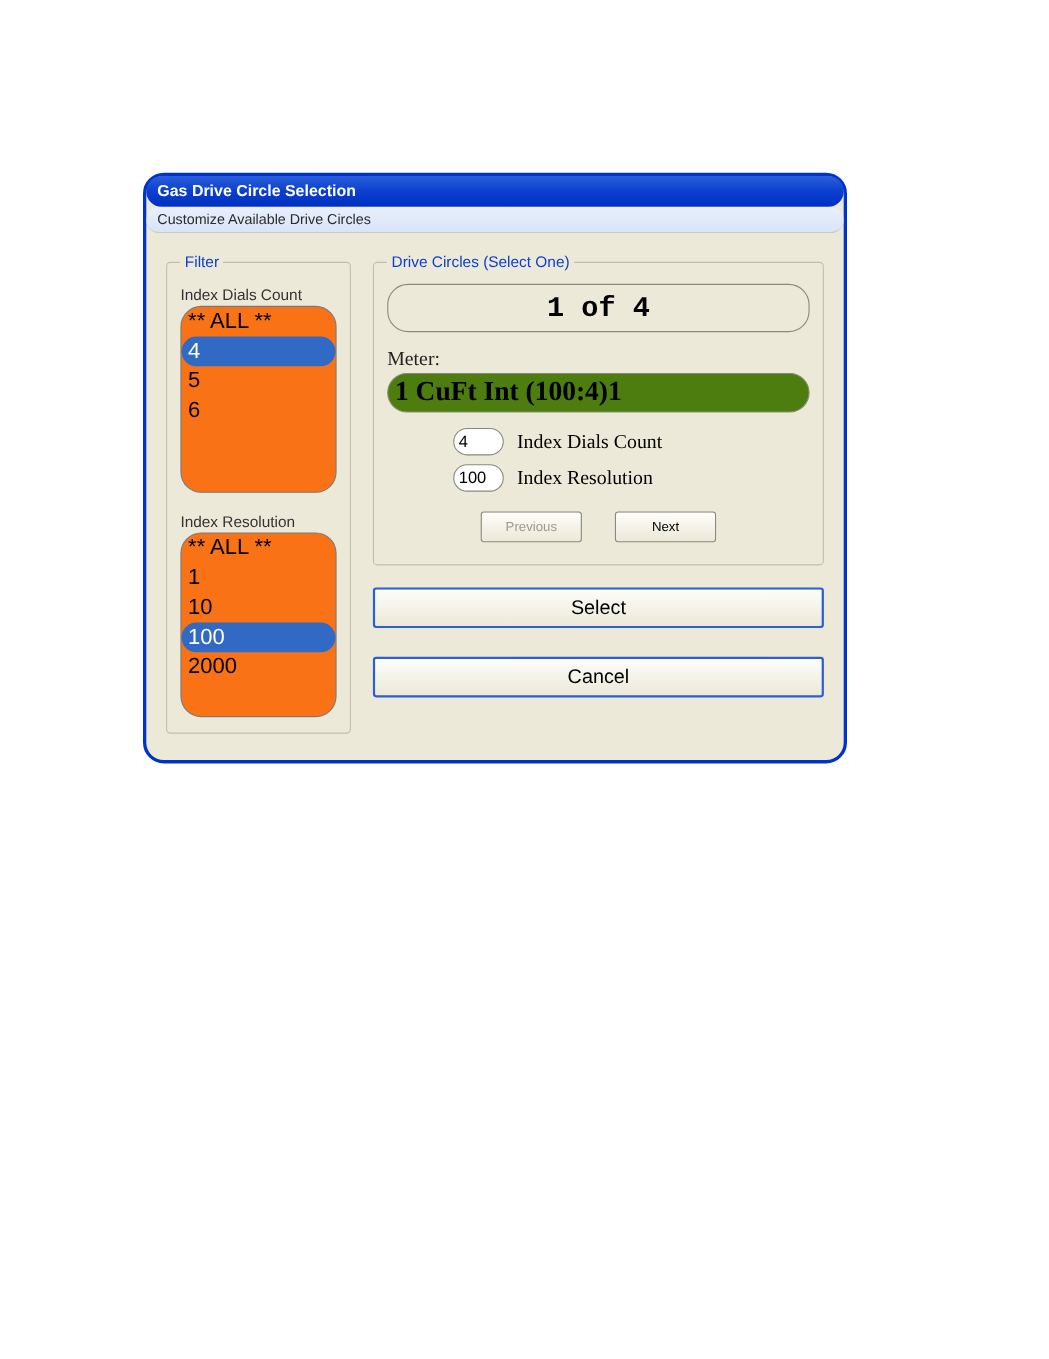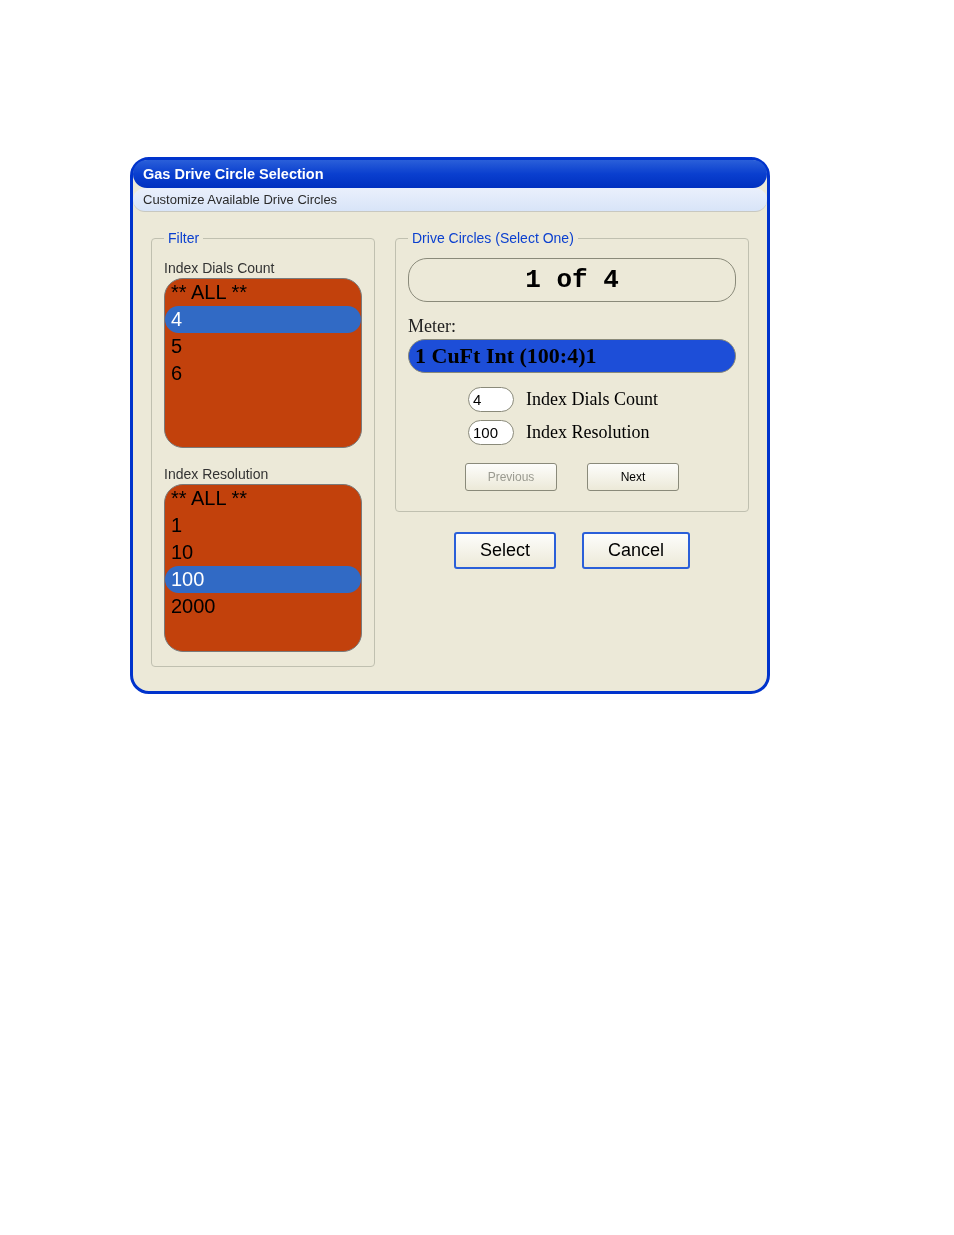--- a/index.html
+++ b/index.html
@@ -43,29 +43,29 @@
     border-radius: 4px;
     padding: 8px 12px 14px 12px;
     margin: 0;
   }
   fieldset > legend {
     color: #0a3fcf;
     font-size: 14px;
     padding: 0 4px;
   }
   .filter {
-    width: 224px;
+    width: 168px;
   }
   .filter-label {
     font-size: 14px;
     color: #333;
     margin: 6px 0 2px 0;
   }
   .listbox {
-    background: #c2410c;
+    background: #f97316;
     border: 1px solid #7a7a7a;
     font-size: 20px;
     font-family: Arial, sans-serif;
     line-height: 1.25;
     height: auto;
   }
   .listbox.dials { height: 170px; }
   .listbox.res { height: 168px; }
   .listbox .item {
     padding: 1px 6px;
@@ -94,23 +94,23 @@
     margin: 4px 0 14px 0;
   }
   .meter-label {
     font-family: "Times New Roman", serif;
     font-size: 18px;
     color: #222;
     margin-bottom: 2px;
   }
   .meter-box {
     border: 1px solid #8a8a7a;
-    background: #1d4ed8;
+    background: #4d7c0f;
     font-family: "Times New Roman", serif;
-    font-size: 22px;
+    font-size: 25px;
     font-weight: bold;
     padding: 3px 6px;
     margin-bottom: 14px;
   }
   .field-row {
     display: flex;
     align-items: center;
     gap: 12px;
     margin: 4px 0 8px 60px;
   }
@@ -145,20 +145,21 @@
   }
   .btn.disabled {
     color: #9a9a90;
     cursor: default;
   }
   .action-row {
     display: flex;
     gap: 26px;
     justify-content: center;
     margin-top: 20px;
+    flex-direction: column;
   }
   .btn.primary {
     border: 2px solid #2a5fd9;
     font-family: Arial, sans-serif;
     font-size: 18px;
     padding: 6px 24px;
     background: linear-gradient(to bottom, #fdfdfb, #ece9d8);
   }
 </style>
 </head>

